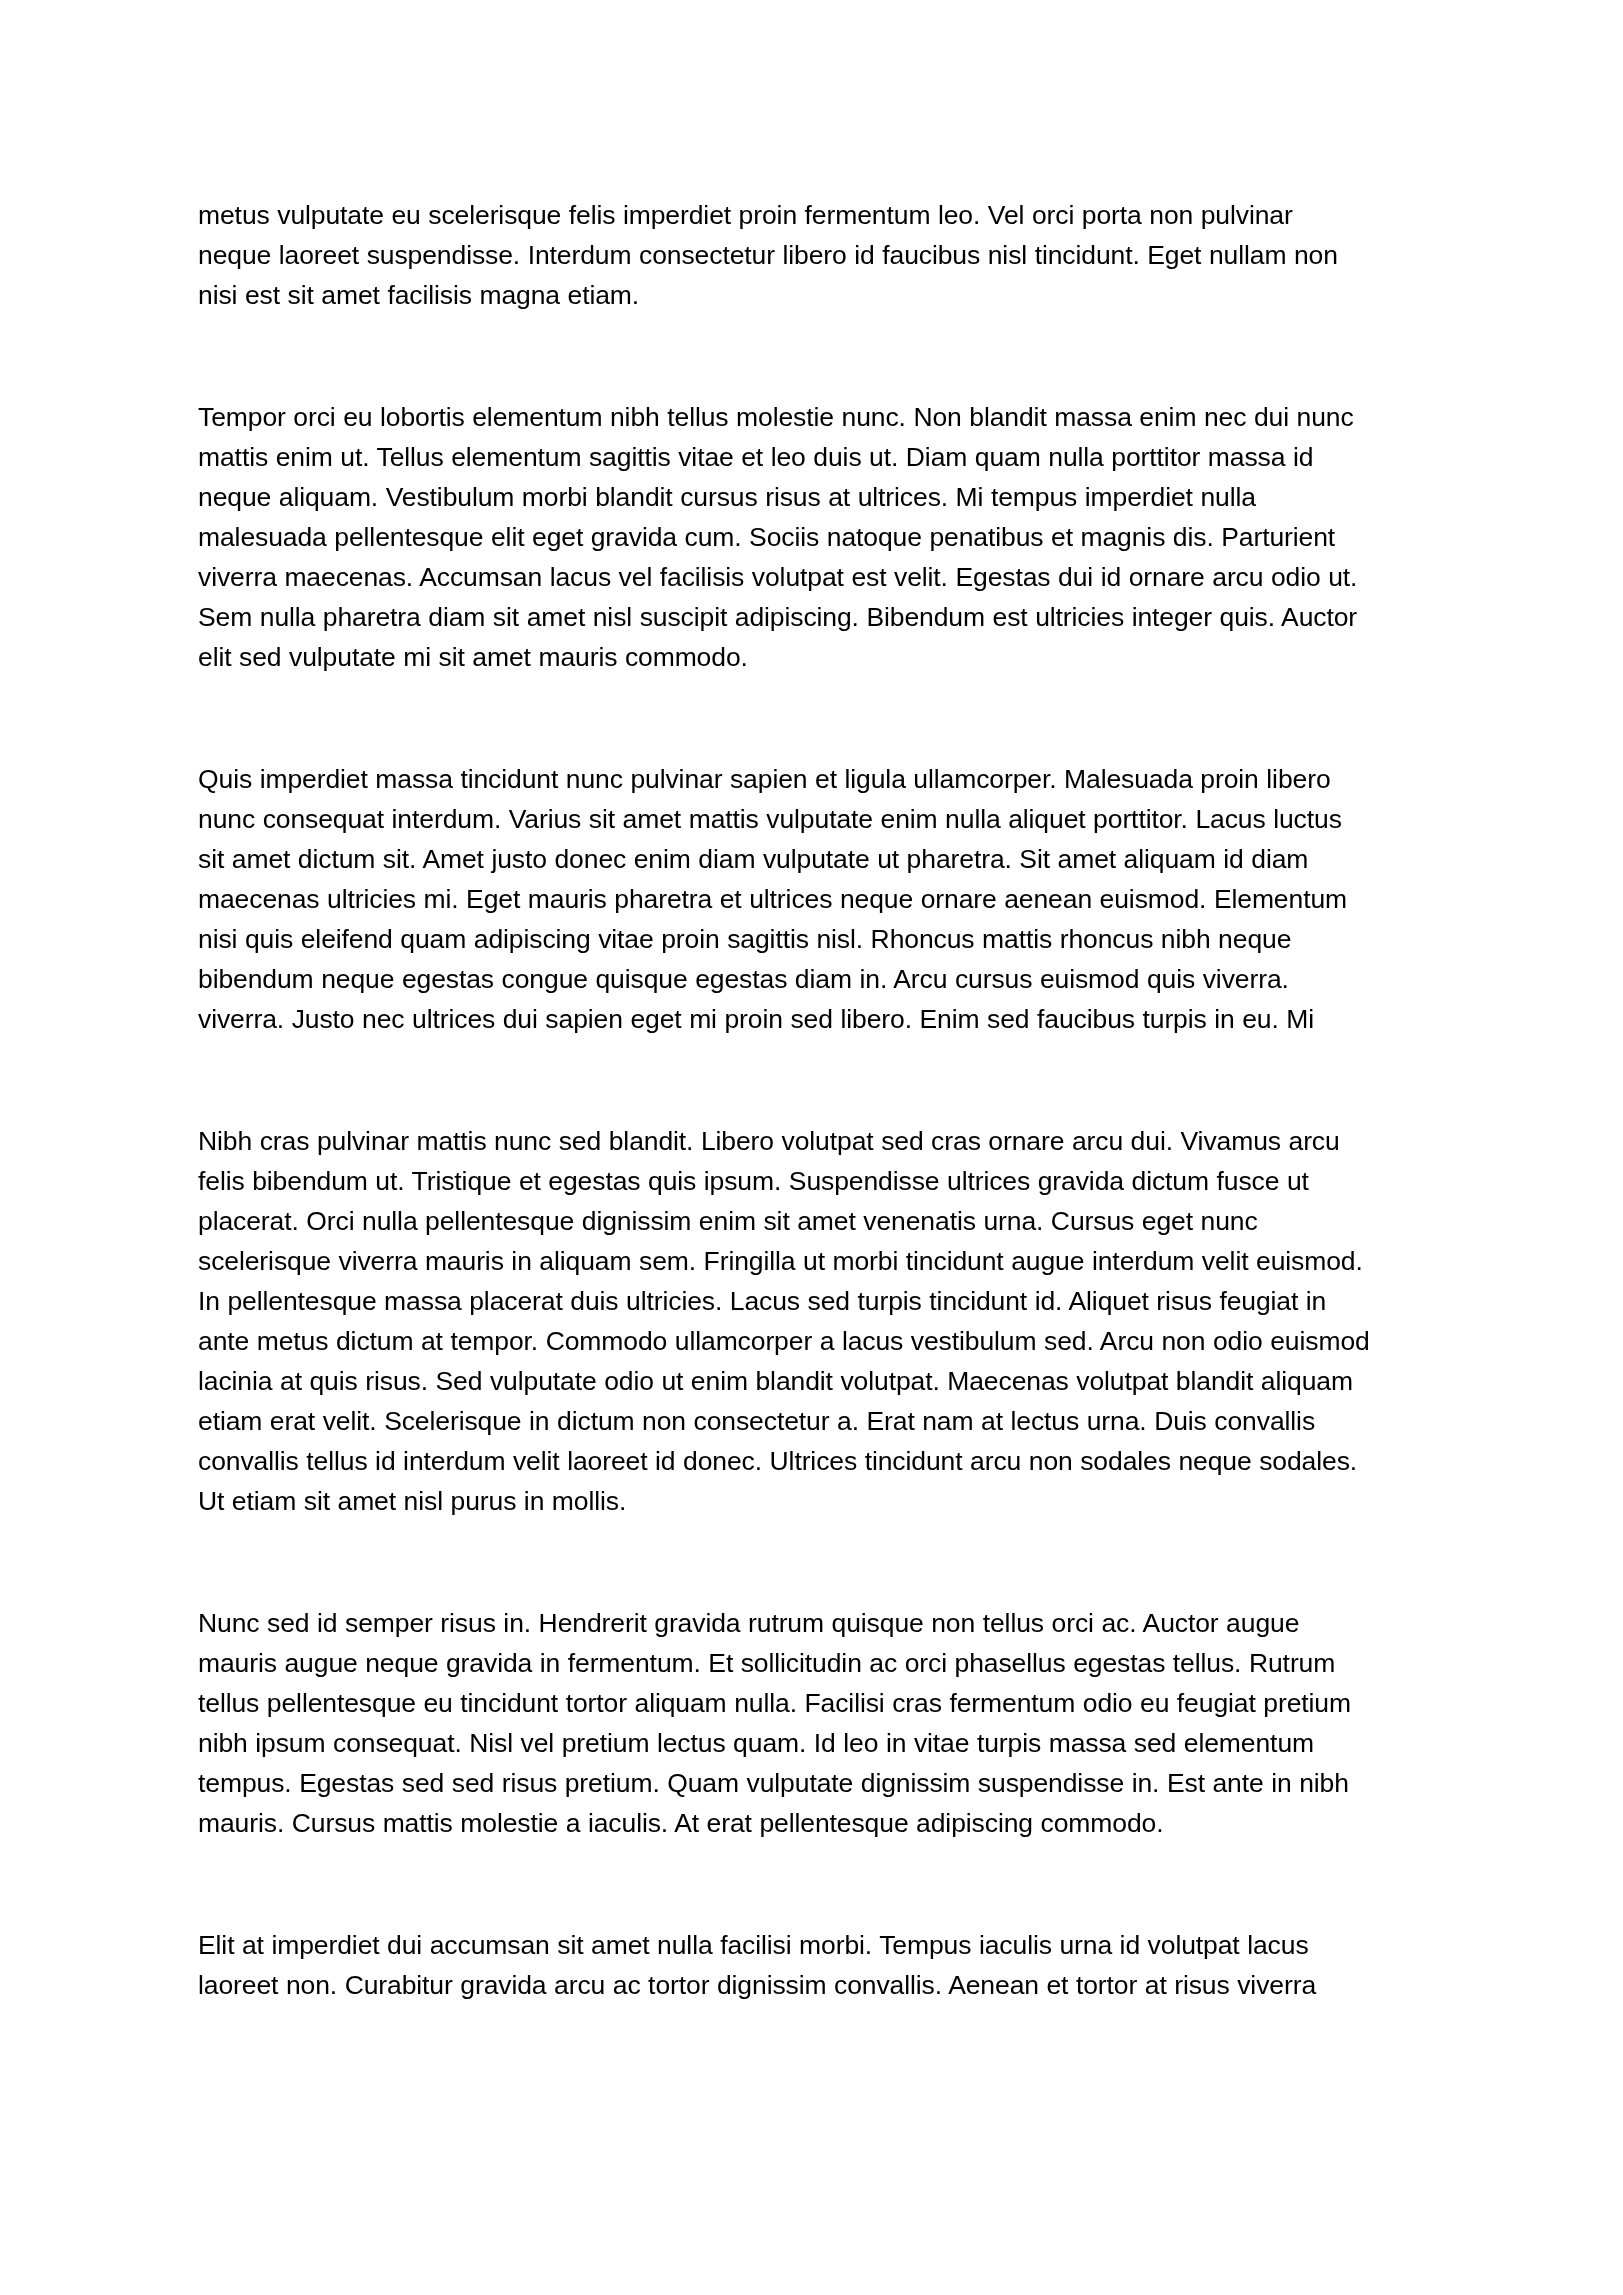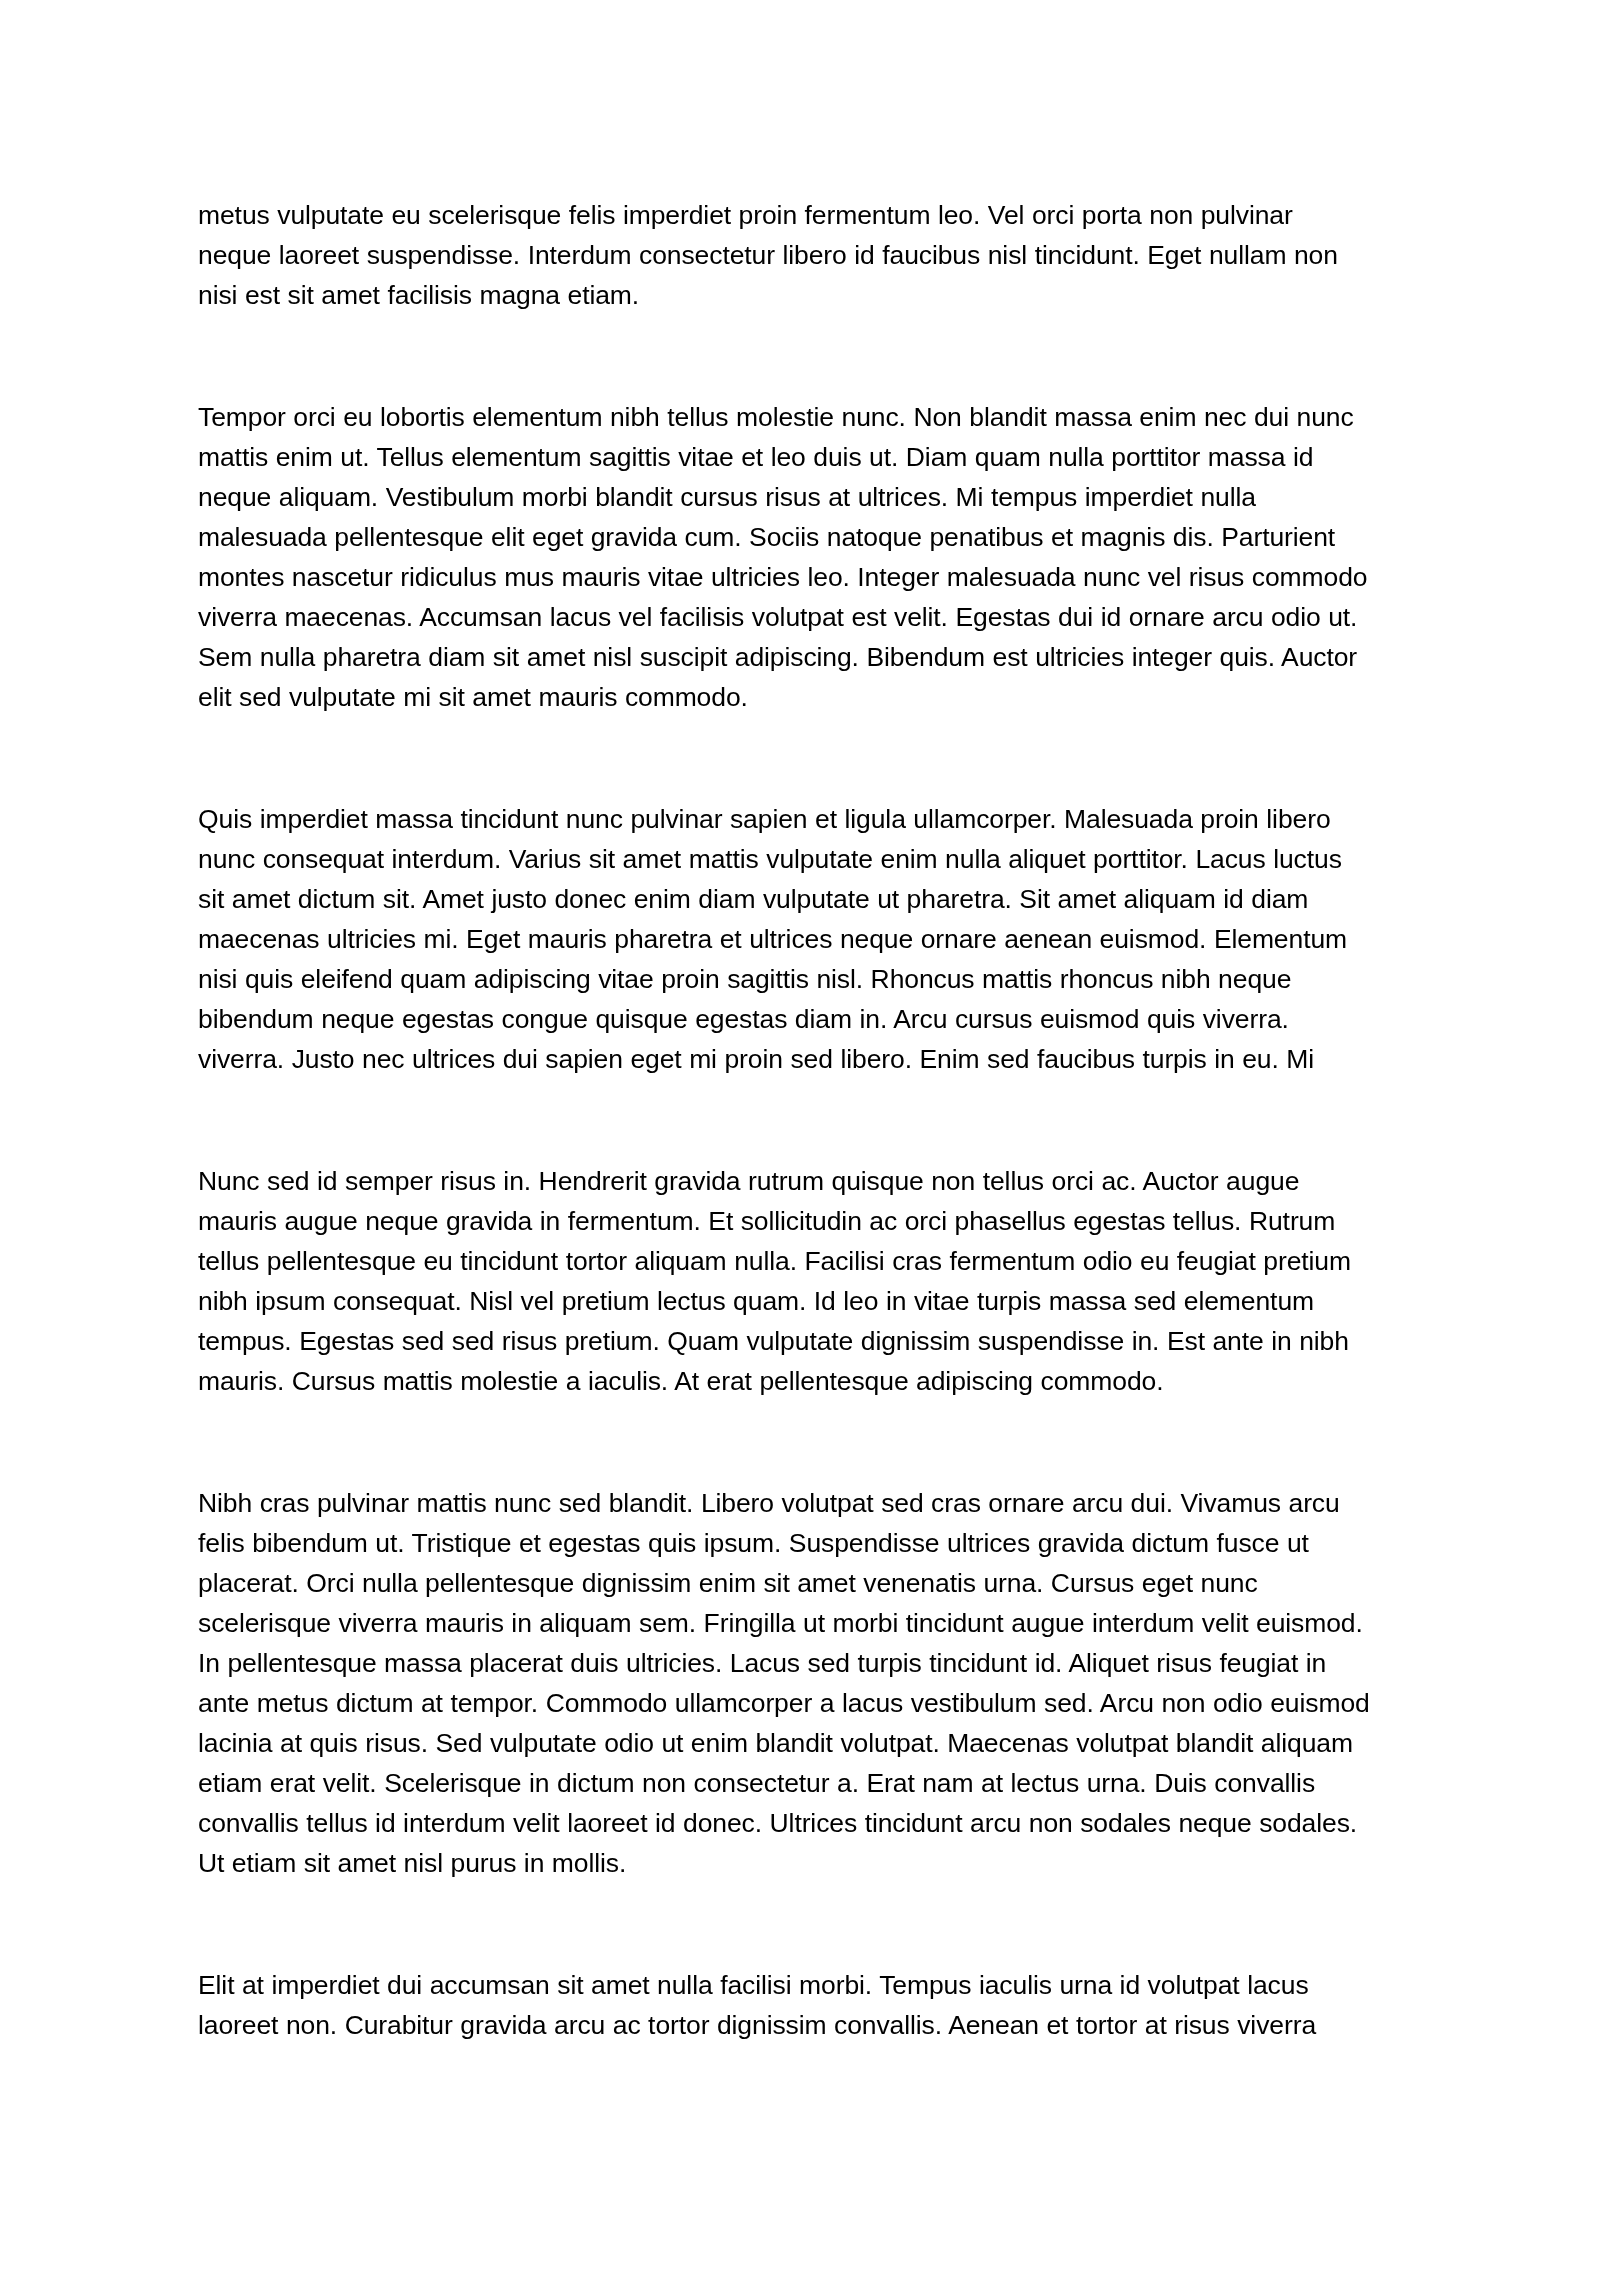--- a/index.html
+++ b/index.html
@@ -52,58 +52,57 @@
       <span class="line">metus vulputate eu scelerisque felis imperdiet proin fermentum leo. Vel orci porta non pulvinar</span>
       <span class="line">neque laoreet suspendisse. Interdum consectetur libero id faucibus nisl tincidunt. Eget nullam non</span>
       <span class="line">nisi est sit amet facilisis magna etiam.</span>
     </div>
 
     <div class="para">
       <span class="line">Tempor orci eu lobortis elementum nibh tellus molestie nunc. Non blandit massa enim nec dui nunc</span>
       <span class="line">mattis enim ut. Tellus elementum sagittis vitae et leo duis ut. Diam quam nulla porttitor massa id</span>
       <span class="line">neque aliquam. Vestibulum morbi blandit cursus risus at ultrices. Mi tempus imperdiet nulla</span>
       <span class="line">malesuada pellentesque elit eget gravida cum. Sociis natoque penatibus et magnis dis. Parturient</span>
-      <span class="line">montes nascetur ridiculus mus mauris vitae ultricies leo. Integer malesuada nunc vel risus commodo</span>
       <span class="line">viverra maecenas. Accumsan lacus vel facilisis volutpat est velit. Egestas dui id ornare arcu odio ut.</span>
       <span class="line">Sem nulla pharetra diam sit amet nisl suscipit adipiscing. Bibendum est ultricies integer quis. Auctor</span>
       <span class="line">elit sed vulputate mi sit amet mauris commodo.</span>
     </div>
 
     <div class="para">
       <span class="line">Quis imperdiet massa tincidunt nunc pulvinar sapien et ligula ullamcorper. Malesuada proin libero</span>
       <span class="line">nunc consequat interdum. Varius sit amet mattis vulputate enim nulla aliquet porttitor. Lacus luctus</span>
       <span class="line">sit amet dictum sit. Amet justo donec enim diam vulputate ut pharetra. Sit amet aliquam id diam</span>
       <span class="line">maecenas ultricies mi. Eget mauris pharetra et ultrices neque ornare aenean euismod. Elementum</span>
       <span class="line">nisi quis eleifend quam adipiscing vitae proin sagittis nisl. Rhoncus mattis rhoncus nibh neque</span>
       <span class="line">bibendum neque egestas congue quisque egestas diam in. Arcu cursus euismod quis viverra.</span>
       <span class="line">viverra. Justo nec ultrices dui sapien eget mi proin sed libero. Enim sed faucibus turpis in eu. Mi</span>
     </div>
 
     <div class="para">
-      <span class="line">Nunc sed id semper risus in. Hendrerit gravida rutrum quisque non tellus orci ac. Auctor augue</span>
-      <span class="line">mauris augue neque gravida in fermentum. Et sollicitudin ac orci phasellus egestas tellus. Rutrum</span>
-      <span class="line">tellus pellentesque eu tincidunt tortor aliquam nulla. Facilisi cras fermentum odio eu feugiat pretium</span>
-      <span class="line">nibh ipsum consequat. Nisl vel pretium lectus quam. Id leo in vitae turpis massa sed elementum</span>
-      <span class="line">tempus. Egestas sed sed risus pretium. Quam vulputate dignissim suspendisse in. Est ante in nibh</span>
-      <span class="line">mauris. Cursus mattis molestie a iaculis. At erat pellentesque adipiscing commodo.</span>
-    </div>
-
-    <div class="para">
       <span class="line">Nibh cras pulvinar mattis nunc sed blandit. Libero volutpat sed cras ornare arcu dui. Vivamus arcu</span>
       <span class="line">felis bibendum ut. Tristique et egestas quis ipsum. Suspendisse ultrices gravida dictum fusce ut</span>
       <span class="line">placerat. Orci nulla pellentesque dignissim enim sit amet venenatis urna. Cursus eget nunc</span>
       <span class="line">scelerisque viverra mauris in aliquam sem. Fringilla ut morbi tincidunt augue interdum velit euismod.</span>
       <span class="line">In pellentesque massa placerat duis ultricies. Lacus sed turpis tincidunt id. Aliquet risus feugiat in</span>
       <span class="line">ante metus dictum at tempor. Commodo ullamcorper a lacus vestibulum sed. Arcu non odio euismod</span>
       <span class="line">lacinia at quis risus. Sed vulputate odio ut enim blandit volutpat. Maecenas volutpat blandit aliquam</span>
       <span class="line">etiam erat velit. Scelerisque in dictum non consectetur a. Erat nam at lectus urna. Duis convallis</span>
       <span class="line">convallis tellus id interdum velit laoreet id donec. Ultrices tincidunt arcu non sodales neque sodales.</span>
       <span class="line">Ut etiam sit amet nisl purus in mollis.</span>
     </div>
 
     <div class="para">
+      <span class="line">Nunc sed id semper risus in. Hendrerit gravida rutrum quisque non tellus orci ac. Auctor augue</span>
+      <span class="line">mauris augue neque gravida in fermentum. Et sollicitudin ac orci phasellus egestas tellus. Rutrum</span>
+      <span class="line">tellus pellentesque eu tincidunt tortor aliquam nulla. Facilisi cras fermentum odio eu feugiat pretium</span>
+      <span class="line">nibh ipsum consequat. Nisl vel pretium lectus quam. Id leo in vitae turpis massa sed elementum</span>
+      <span class="line">tempus. Egestas sed sed risus pretium. Quam vulputate dignissim suspendisse in. Est ante in nibh</span>
+      <span class="line">mauris. Cursus mattis molestie a iaculis. At erat pellentesque adipiscing commodo.</span>
+    </div>
+
+    <div class="para">
       <span class="line">Elit at imperdiet dui accumsan sit amet nulla facilisi morbi. Tempus iaculis urna id volutpat lacus</span>
       <span class="line">laoreet non. Curabitur gravida arcu ac tortor dignissim convallis. Aenean et tortor at risus viverra</span>
     </div>
 
   </div>
 </div>
 
 
 </body></html>

